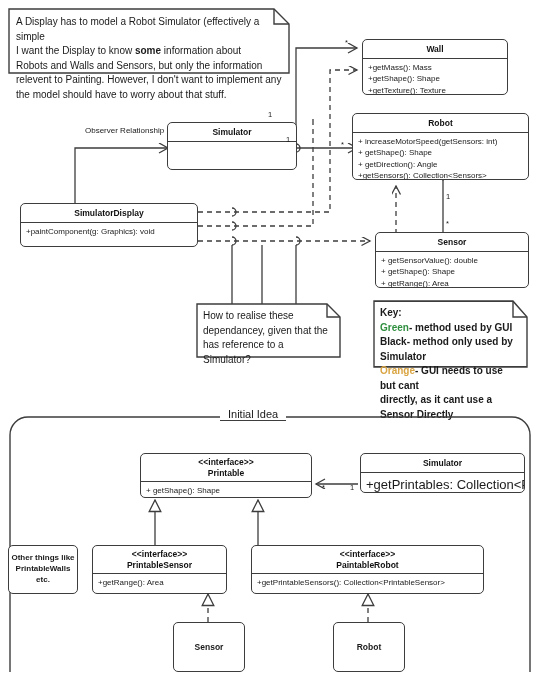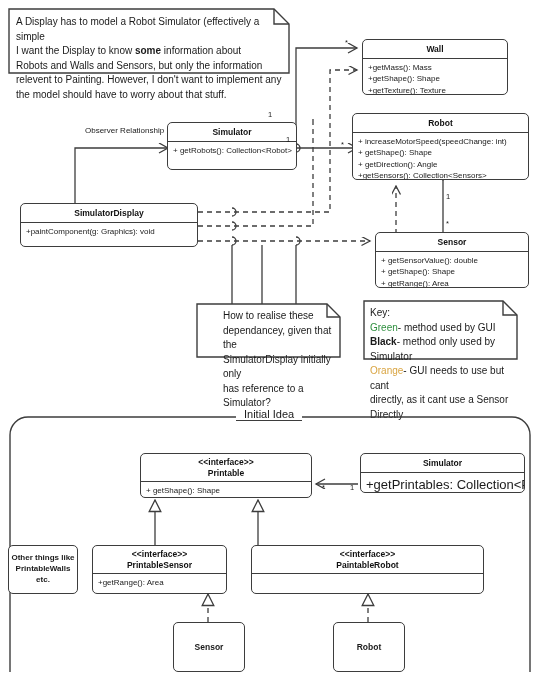--- a/index.html
+++ b/index.html
@@ -187,41 +187,38 @@
     <div class="members">
       <div class="member">+getMass(): Mass</div>
       <div class="member m-green">+getShape(): Shape</div>
       <div class="member m-green">+getTexture(): Texture</div>
     </div>
   </div>
 
   <div class="node" style="left:352px; top:113px; width:177px; height:67px;">
     <div class="title">Robot</div>
     <div class="members">
-      <div class="member">+ increaseMotorSpeed(speedChange: int)</div>
+      <div class="member">+ increaseMotorSpeed(getSensors: int)</div>
       <div class="member m-green">+ getShape(): Shape</div>
       <div class="member m-green">+ getDirection(): Angle</div>
       <div class="member m-orange">+getSensors(): Collection&lt;Sensors&gt;</div>
     </div>
   </div>
 
   <div class="node" style="left:375px; top:232px; width:154px; height:56px;">
     <div class="title">Sensor</div>
     <div class="members">
       <div class="member">+ getSensorValue(): double</div>
       <div class="member m-green">+ getShape(): Shape</div>
       <div class="member m-green">+ getRange(): Area</div>
     </div>
   </div>
 
   <div class="node" style="left:167px; top:122px; width:130px; height:48px;">
     <div class="title">Simulator</div>
-    <div class="members">
-      <div class="member">+ getRobots(): Collection&lt;Robot&gt;</div>
-    </div>
   </div>
 
   <div class="node" style="left:20px; top:203px; width:178px; height:44px;">
     <div class="title">SimulatorDisplay</div>
     <div class="members">
       <div class="member">+paintComponent(g: Graphics): void</div>
     </div>
   </div>
 
   <div class="edge-label" style="left:85px; top:126px;">Observer Relationship</div>
@@ -231,47 +228,46 @@
   <div class="mult" style="left:345px; top:38px;">*</div>
   <div class="mult" style="left:341px; top:140px;">*</div>
   <div class="mult" style="left:446px; top:192px;">1</div>
   <div class="mult" style="left:446px; top:219px;">*</div>
 
   <div class="note" style="left:196px; top:303px; width:145px; height:55px;">
     <svg viewBox="0 0 145 55" preserveAspectRatio="none">
       <path d="M1,1 L131,1 L144,14 L144,54 L1,54 Z" fill="#ffffff" stroke="#3d3d3d" stroke-width="1.4"></path>
       <path d="M131,1 L131,14 L144,14" fill="none" stroke="#3d3d3d" stroke-width="1.4"></path>
     </svg>
-    <div class="body" style="padding:6px 7px;margin-left:20px;">
+    <div class="body" style="padding:6px 7px;">
       <p>How to realise these</p>
       <p>dependancey, given that the</p>
-      <p>SimulatorDisplay initially only</p>
       <p>has reference to a Simulator?</p>
     </div>
   </div>
 
-  <div class="note" style="left:363px; top:300px; width:155px; height:60px;">
+  <div class="note" style="left:373px; top:300px; width:155px; height:68px;font-weight:bold;">
     <svg viewBox="0 0 155 60" preserveAspectRatio="none">
       <path d="M1,1 L140,1 L154,15 L154,59 L1,59 Z" fill="#ffffff" stroke="#3d3d3d" stroke-width="1.4"></path>
       <path d="M140,1 L140,15 L154,15" fill="none" stroke="#3d3d3d" stroke-width="1.4"></path>
     </svg>
     <div class="body" style="padding:6px 7px;">
       <p>Key:</p>
       <p class="key-line"><span class="m-green">Green</span><span>- method used by GUI</span></p>
       <p class="key-line"><b>Black</b><span>- method only used by Simulator</span></p>
       <p class="key-line"><span class="m-orange">Orange</span><span>- GUI needs to use but cant</span></p>
       <p class="key-line">directly, as it cant use a Sensor Directly</p>
     </div>
   </div>
 
   <svg class="layer" viewBox="0 0 540 682">
     <path d="M10,672 L10,435 a18,18 0 0 1 18,-18 L512,417 a18,18 0 0 1 18,18 L530,672" fill="none" stroke="#3d3d3d" stroke-width="1.4"></path>
   </svg>
 
-  <div class="group-title" style="left:236px; top:408px;">Initial Idea</div>
+  <div class="group-title" style="left:220px; top:408px;">Initial Idea</div>
 
   <svg class="layer" viewBox="0 0 540 682">
     <g stroke="#3d3d3d" fill="none" stroke-width="1.3">
 
       <path d="M358,484 L316,484" marker-end="url(#openArrow)"></path>
 
       <path d="M155,545 L155,500" marker-end="url(#hollowTri)"></path>
 
       <path d="M258,545 L258,500" marker-end="url(#hollowTri)"></path>
 
@@ -315,20 +311,23 @@
     <div class="members">
       <div class="member">+getRange(): Area</div>
     </div>
   </div>
 
   <div class="node" style="left:251px; top:545px; width:233px; height:49px;">
     <div class="title iface">
       <span class="stereo">&lt;&lt;interface&gt;&gt;</span>
       <span>PaintableRobot</span>
     </div>
+    <div class="members">
+      <div class="member">+getPrintableSensors(): Collection&lt;PrintableSensor&gt;</div>
+    </div>
   </div>
 
   <div class="plain-box" style="left:173px; top:622px; width:72px; height:50px;">
     <span>Sensor</span>
   </div>
 
   <div class="plain-box" style="left:333px; top:622px; width:72px; height:50px;">
     <span>Robot</span>
   </div>
 

